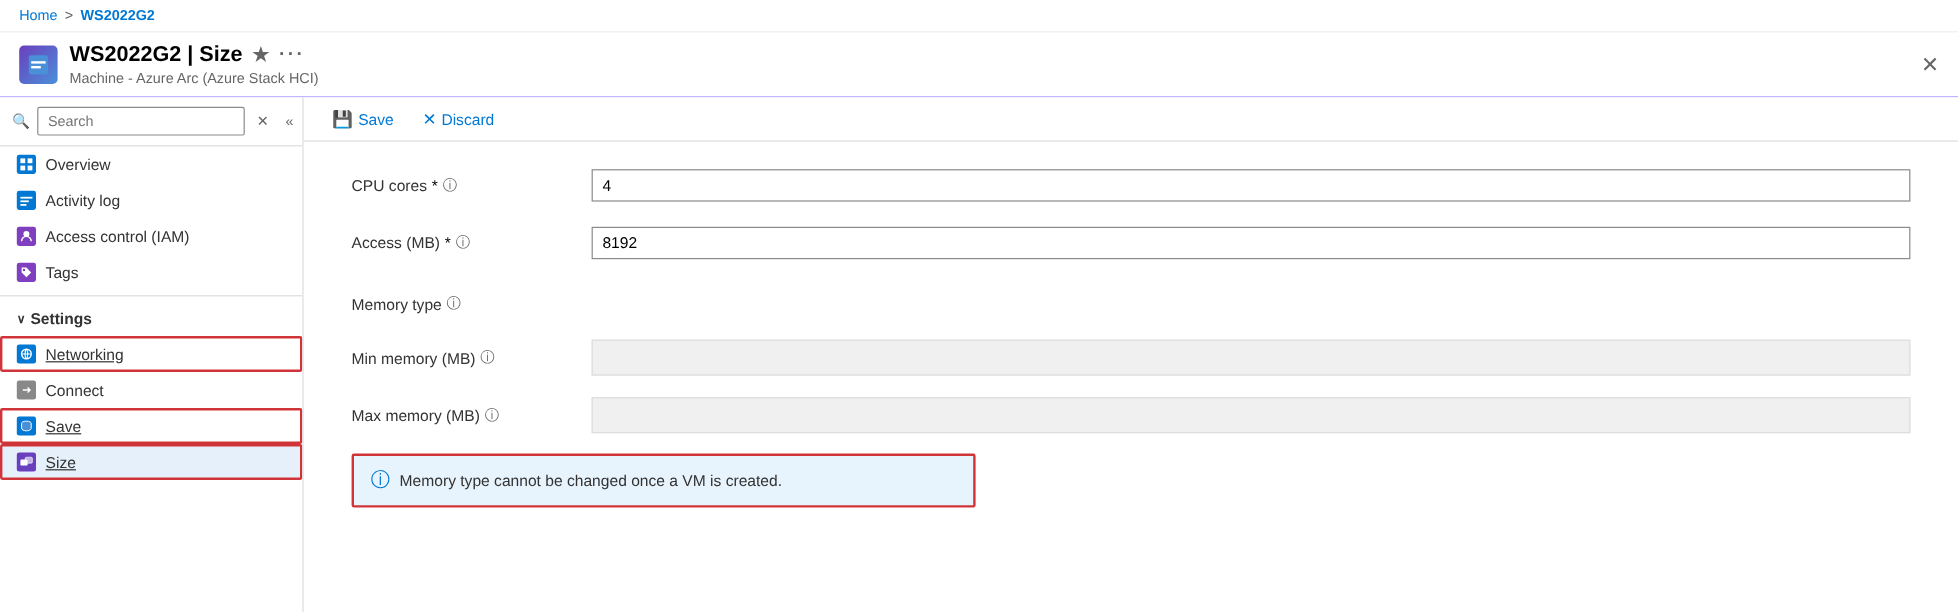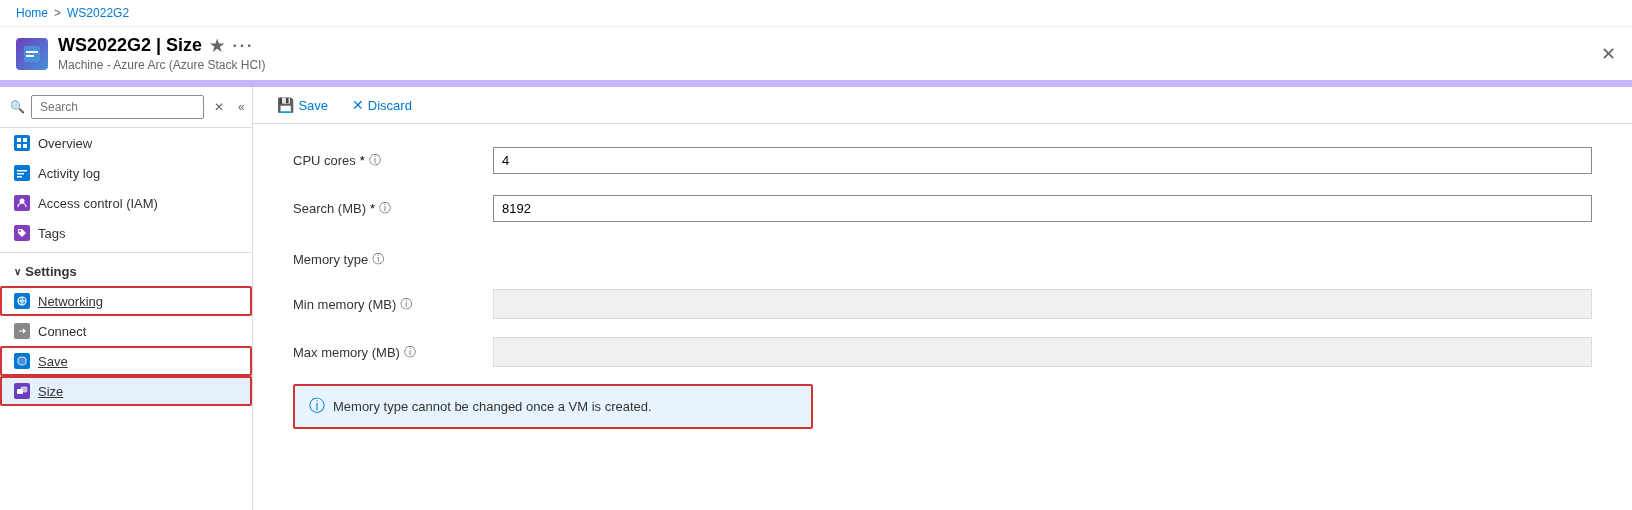--- a/index.html
+++ b/index.html
@@ -4,21 +4,21 @@
   <style>
     * { box-sizing: border-box; margin: 0; padding: 0; }
     body { font-family: 'Segoe UI', Arial, sans-serif; font-size: 13px; color: #333; background: #fff; overflow: hidden; }
 
     .app-container { display: flex; flex-direction: column; height: 510px; width: 1632px; }
 
     
     .breadcrumb { padding: 6px 16px; font-size: 12px; color: #0078d4; display: flex; align-items: center; gap: 6px; border-bottom: 1px solid #eee; }
 
     
-    .header { display: flex; align-items: center; padding: 8px 16px; border-bottom: 7px solid #c4b5fd; position: relative; }
+    .header { display: flex; align-items: center; padding: 8px 16px; border-bottom: 1px solid #c4b5fd; position: relative; }
     .header-icon { width: 32px; height: 32px; background: linear-gradient(135deg, #6a3fbd, #4a90d9); border-radius: 4px; margin-right: 10px; display: flex; align-items: center; justify-content: center; flex-shrink: 0; }
     .header-icon svg { width: 20px; height: 20px; }
     .header-text { flex: 1; }
     .header-title { font-size: 18px; font-weight: 600; color: #000; display: flex; align-items: center; gap: 8px; }
     .header-subtitle { font-size: 12px; color: #666; margin-top: 2px; }
     .header-star { cursor: pointer; color: #666; font-size: 16px; }
     .header-ellipsis { cursor: pointer; color: #666; font-size: 16px; letter-spacing: 2px; }
     .header-close { position: absolute; right: 16px; top: 50%; transform: translateY(-50%); cursor: pointer; font-size: 18px; color: #666; background: none; border: none; }
 
     
@@ -76,21 +76,21 @@
     .sidebar-divider { height: 1px; background: #ddd; margin: 4px 0; }
   </style>
 </head>
 <body>
 
 <div class="app-container">
 
   <div class="breadcrumb">
     <span style="cursor:pointer;color:#0078d4;">Home</span>
     <span style="color:#666;">&gt;</span>
-    <span style="cursor:pointer;color:#0078d4;">WS2022G2</span>
+    <span style="cursor:pointer;color:#0078d4;font-weight:bold;">WS2022G2</span>
   </div>
 
   <div class="header">
     <div class="header-icon">
       <svg viewBox="0 0 20 20" fill="none">
         <rect x="2" y="2" width="16" height="16" rx="2" fill="#4a90d9"></rect>
         <rect x="4" y="7" width="12" height="2" fill="white"></rect>
         <rect x="4" y="11" width="8" height="2" fill="white"></rect>
       </svg>
     </div>
@@ -231,21 +231,21 @@
           <div class="form-label">
             <span>CPU cores</span>
             <span style="color:#000;"> *</span>
             <span class="form-info-icon" title="Information">ⓘ</span>
           </div>
           <input class="form-input" type="text" value="4" style="">
         </div>
 
         <div class="form-row">
           <div class="form-label">
-            <span>Search (MB)</span>
+            <span>Access (MB)</span>
             <span style="color:#000;"> *</span>
             <span class="form-info-icon" title="Information">ⓘ</span>
           </div>
           <input class="form-input" type="text" value="8192" style="">
         </div>
 
         <div class="form-row" style="align-items:center; padding-top:4px;">
           <div class="form-label" style="padding-top:2px;">
             <span>Memory type</span>
             <span class="form-info-icon" title="Information">ⓘ</span>

